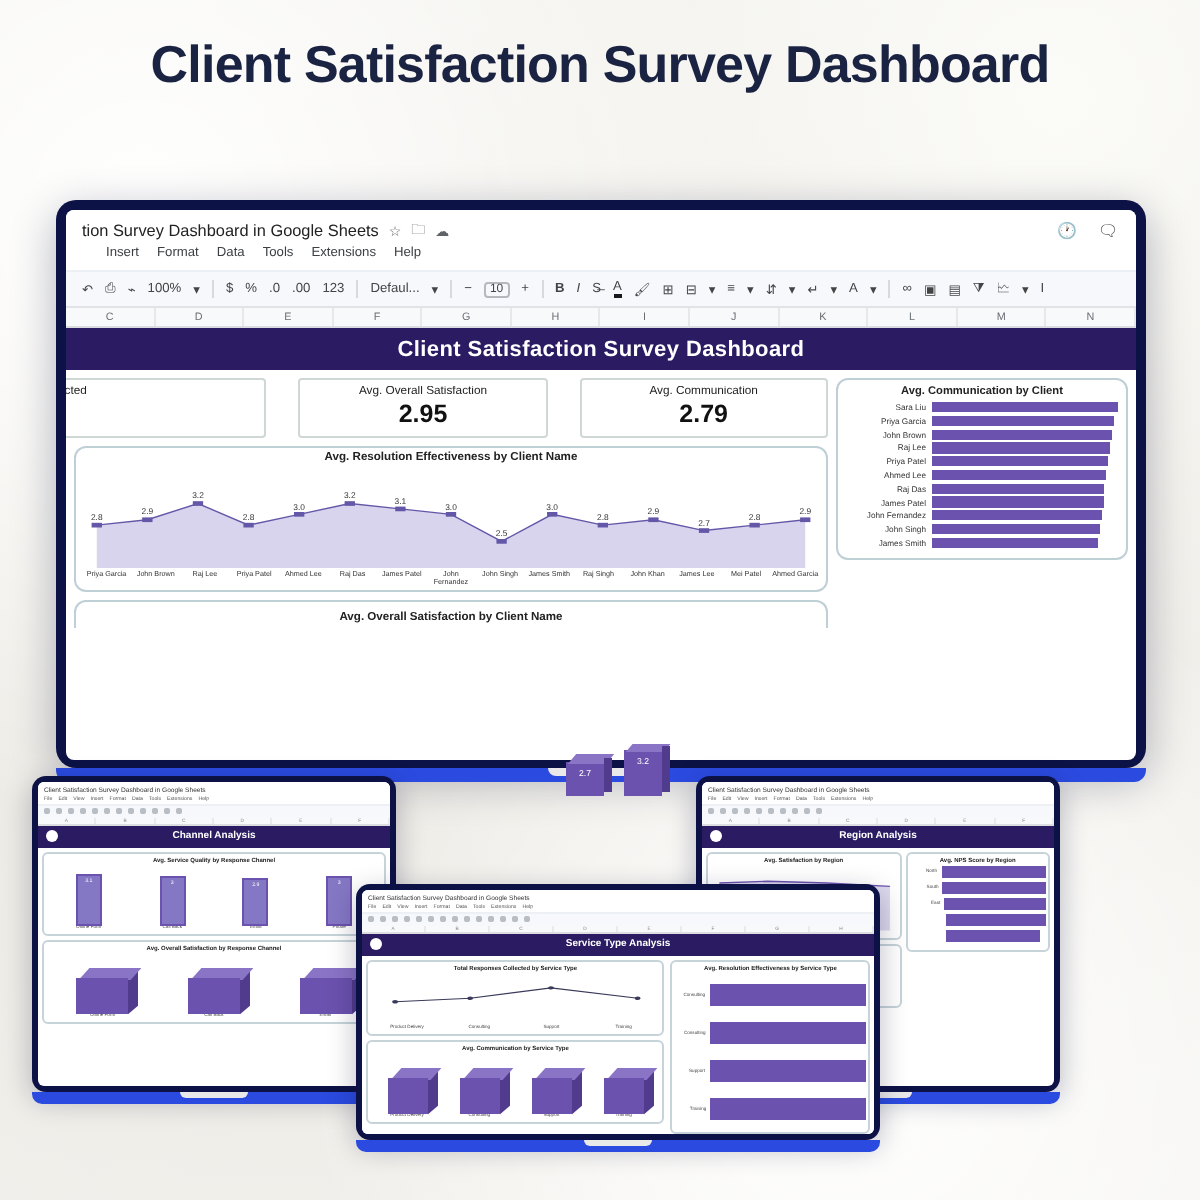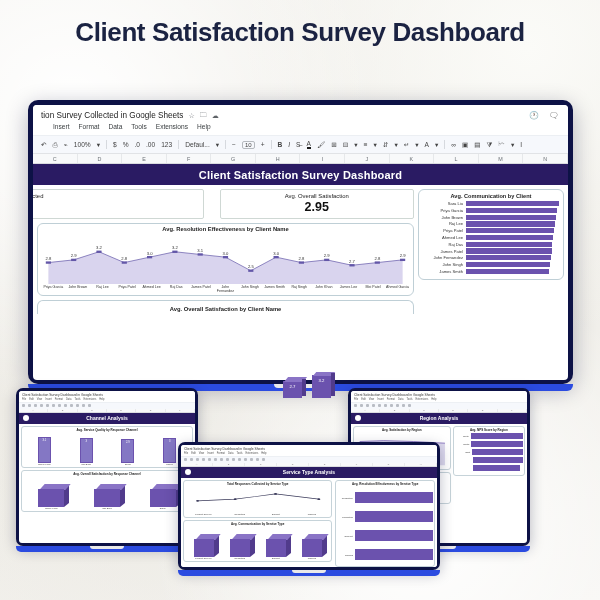--- a/index.html
+++ b/index.html
@@ -163,21 +163,21 @@
 <div class="title">
   <div>Client Satisfaction Survey Dashboard</div>
 </div>
 
 <div class="laptop-main">
   <div class="lp-screen">
     <div class="lp-inner">
 
       <div class="gs-top">
         <div class="gs-titlerow">
-          <span class="gs-docname">tion Survey Collected in Google Sheets</span>
+          <span class="gs-docname">tion Survey Dashboard in Google Sheets</span>
           <span class="gs-ic">☆</span>
           <span class="gs-ic">🗀</span>
           <span class="gs-ic">☁</span>
         </div>
         <div class="gs-right">
           <span>🕐</span>
           <span>🗨</span>
         </div>
         <div class="gs-menu">
           <span>Insert</span>
@@ -257,20 +257,24 @@
           <div style="flex:1; min-width:0;">
             <div class="kpi-row">
               <div class="kpi first">
                 <div class="kpi-l">es Collected</div>
                 <div class="kpi-v">0</div>
               </div>
               <div class="kpi">
                 <div class="kpi-l">Avg. Overall Satisfaction</div>
                 <div class="kpi-v">2.95</div>
               </div>
+              <div class="kpi">
+                <div class="kpi-l">Avg. Communication</div>
+                <div class="kpi-v">2.79</div>
+              </div>
             </div>
 
             <div class="chart-card">
               <div class="ch-title">Avg. Resolution Effectiveness by Client Name</div>
               <div class="area-wrap" id="area-host">
                   <svg viewBox="0 0 100 40" preserveAspectRatio="none">
                     <polygon points="2,23.52000000000001 8.857142857142858,21.440000000000005 15.714285714285714,15.2 22.57142857142857,23.52000000000001 29.428571428571427,19.360000000000003 36.285714285714285,15.2 43.14285714285714,17.28 50,19.360000000000003 56.857142857142854,29.760000000000005 63.71428571428572,19.360000000000003 70.57142857142857,23.52000000000001 77.42857142857143,21.440000000000005 84.28571428571428,25.6 91.14285714285714,23.52000000000001 98,21.440000000000005 98,40 2,40" fill="#d9d4ee"></polygon>
                     <polyline points="2,23.52000000000001 8.857142857142858,21.440000000000005 15.714285714285714,15.2 22.57142857142857,23.52000000000001 29.428571428571427,19.360000000000003 36.285714285714285,15.2 43.14285714285714,17.28 50,19.360000000000003 56.857142857142854,29.760000000000005 63.71428571428572,19.360000000000003 70.57142857142857,23.52000000000001 77.42857142857143,21.440000000000005 84.28571428571428,25.6 91.14285714285714,23.52000000000001 98,21.440000000000005" fill="none" stroke="#6357a8" stroke-width="0.7" vector-effect="non-scaling-stroke"></polyline>
                     <rect x="1.3" y="22.62000000000001" width="1.4" height="1.8" fill="#6357a8"></rect>
                     <rect x="8.157142857142858" y="20.540000000000006" width="1.4" height="1.8" fill="#6357a8"></rect>

